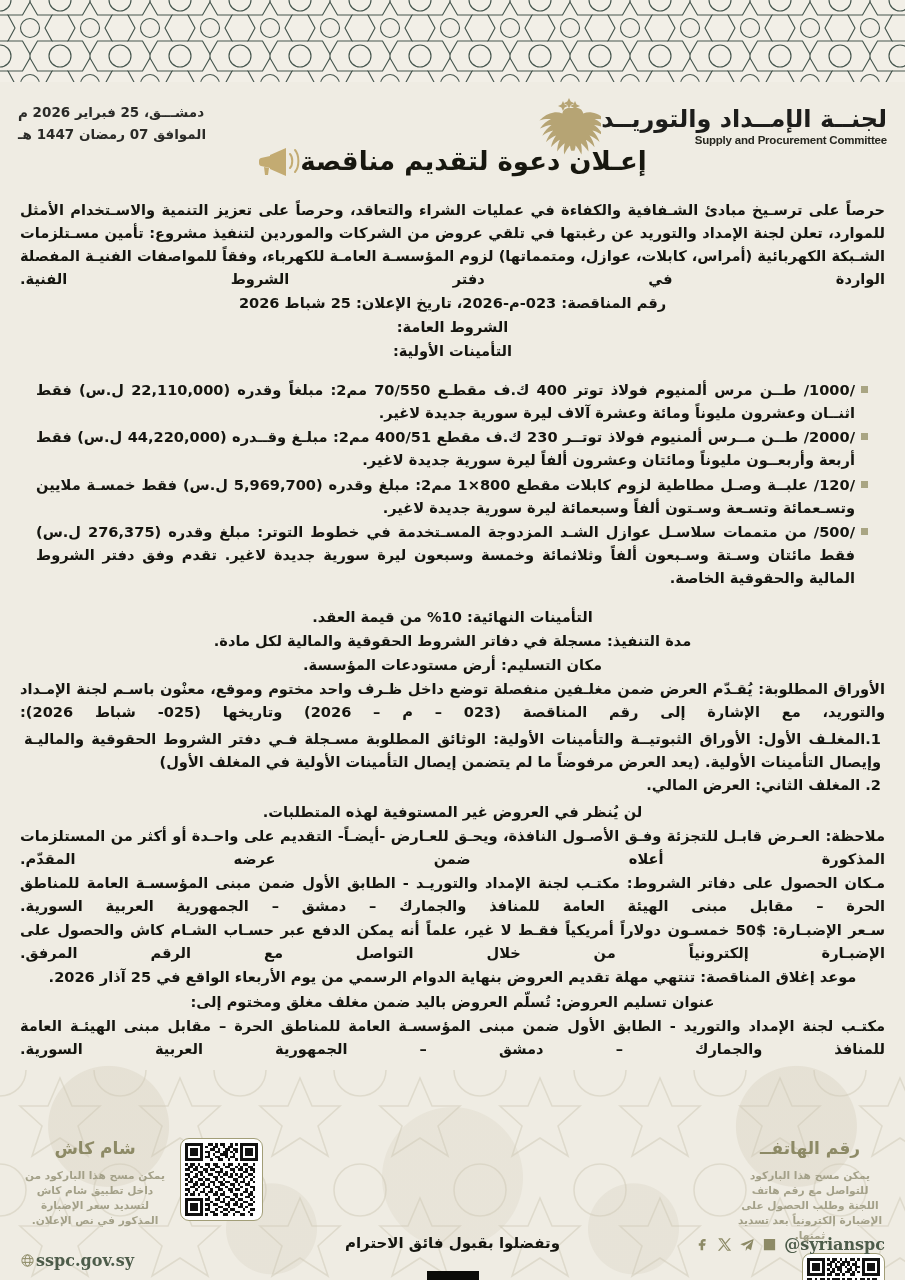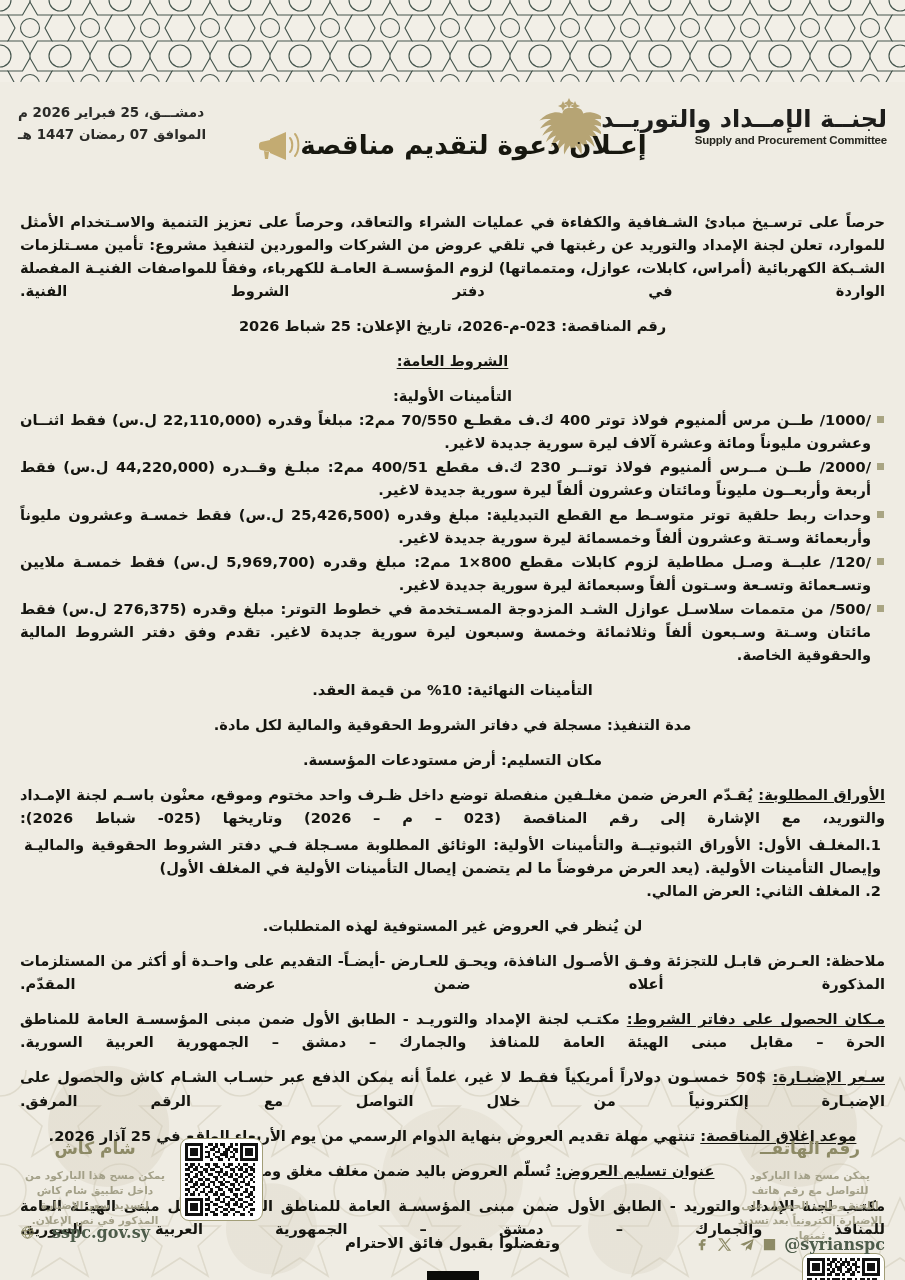--- a/index.html
+++ b/index.html
@@ -87,21 +87,21 @@
     color: #26261f;
     letter-spacing: -0.2px;
     white-space: nowrap;
     direction: ltr;
     font-family: "Liberation Sans", sans-serif;
   }
   .eagle { width: 64px; height: 62px; flex: 0 0 auto; }
 
   .doc-title-row {
     position: absolute;
-    top: 36px;
+    top: 52px;
     right: 0; left: 0;
     display: flex;
     justify-content: center;
     align-items: center;
     gap: 0;
   }
   .doc-title {
     font-size: 26px;
     font-weight: 700;
     color: #17170f;
@@ -118,29 +118,29 @@
     right: 20px;
     bottom: 140px;
     direction: rtl;
     text-align: justify;
     text-align-last: right;
     color: #15150f;
     font-size: 14.6px;
     line-height: 1.58;
     font-weight: 600;
   }
-  p.para { margin: 12px 0 1px 0; }
+  p.para { margin: 0 0 1px 0; }
   .p-just { text-align: justify; text-align-last: justify; }
   .ta-center { text-align: center; text-align-last: center; }
   .bold { font-weight: 800; }
-  .ul { text-decoration: underline; text-underline-offset: 2px; }
+  .ul { text-underline-offset: 2px; }
 
   ul.secure-list {
     list-style: none;
-    margin: 0;
+    margin: 16px;
     padding: 0 14px 0 0;
   }
   ul.secure-list > li {
     position: relative;
     margin: 0 0 1px 0;
     text-align: justify;
     text-align-last: right;
   }
   ul.secure-list > li::before {
     content: "";
@@ -214,24 +214,24 @@
     font-size: 16px;
     color: #4d5c4a;
     font-weight: 700;
     font-family: "DejaVu Serif", serif;
   }
   .social svg { fill: #8d8a66; }
 
   .website {
     position: absolute;
     left: 20px;
-    bottom: 38px;
+    bottom: 10px;
     display: flex;
     align-items: center;
-    gap: 17px;
+    gap: 1px;
     direction: ltr;
     justify-content: space-between;
   }
   .website .url {
     font-size: 16px;
     color: #4d5c4a;
     font-weight: 700;
     font-family: "DejaVu Serif", serif;
   }
 
@@ -341,21 +341,20 @@
 
     <p class="para ta-center"><span class="bold">رقم المناقصة:</span>
       <span>023-م-2026، تاريخ الإعلان: 25 شباط 2026</span></p>
 
     <p class="para ta-center bold ul">الشروط العامة:</p>
     <p class="para ta-center bold">التأمينات الأولية:</p>
 
     <ul class="secure-list">
       <li>/1000/ طــن مرس ألمنيوم فولاذ توتر 400 ك.ف مقطـع 70/550 مم2: مبلغاً وقدره (22,110,000 ل.س) فقط اثنــان وعشرون مليوناً ومائة وعشرة آلاف ليرة سورية جديدة لاغير.</li>
       <li>/2000/ طــن مــرس ألمنيوم فولاذ توتــر 230 ك.ف مقطع 400/51 مم2: مبلـغ وقــدره (44,220,000 ل.س) فقط أربعة وأربعــون مليوناً ومائتان وعشرون ألفاً ليرة سورية جديدة لاغير.</li>
-      <li>وحدات ربط حلقية توتر متوسـط مع القطع التبديلية: مبلغ وقدره (25,426,500 ل.س) فقط خمسـة وعشرون مليوناً وأربعمائة وسـتة وعشرون ألفاً وخمسمائة ليرة سورية جديدة لاغير.</li>
       <li>/120/ علبــة وصـل مطاطية لزوم كابلات مقطع 800×1 مم2: مبلغ وقدره (5,969,700 ل.س) فقط خمسـة ملايين وتسـعمائة وتسـعة وسـتون ألفاً وسبعمائة ليرة سورية جديدة لاغير.</li>
       <li>/500/ من متممات سلاسـل عوازل الشـد المزدوجة المسـتخدمة في خطوط التوتر: مبلغ وقدره (276,375 ل.س) فقط مائتان وسـتة وسـبعون ألفاً وثلاثمائة وخمسة وسبعون ليرة سورية جديدة لاغير. تقدم وفق دفتر الشروط المالية والحقوقية الخاصة.</li>
     </ul>
 
     <p class="para ta-center"><span class="bold">التأمينات النهائية:</span>
       <span>10% من قيمة العقد.</span></p>
 
 
     <p class="para ta-center"><span class="bold">مدة التنفيذ:</span>
       <span>مسجلة في دفاتر الشروط الحقوقية والمالية لكل مادة.</span></p>

